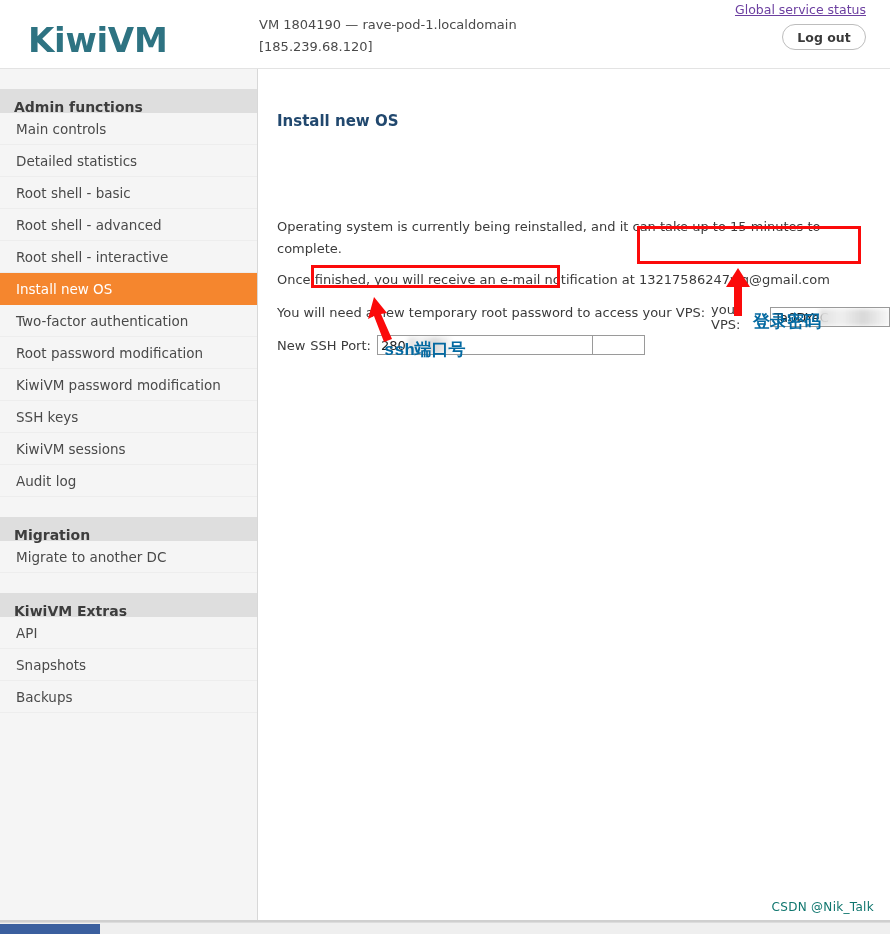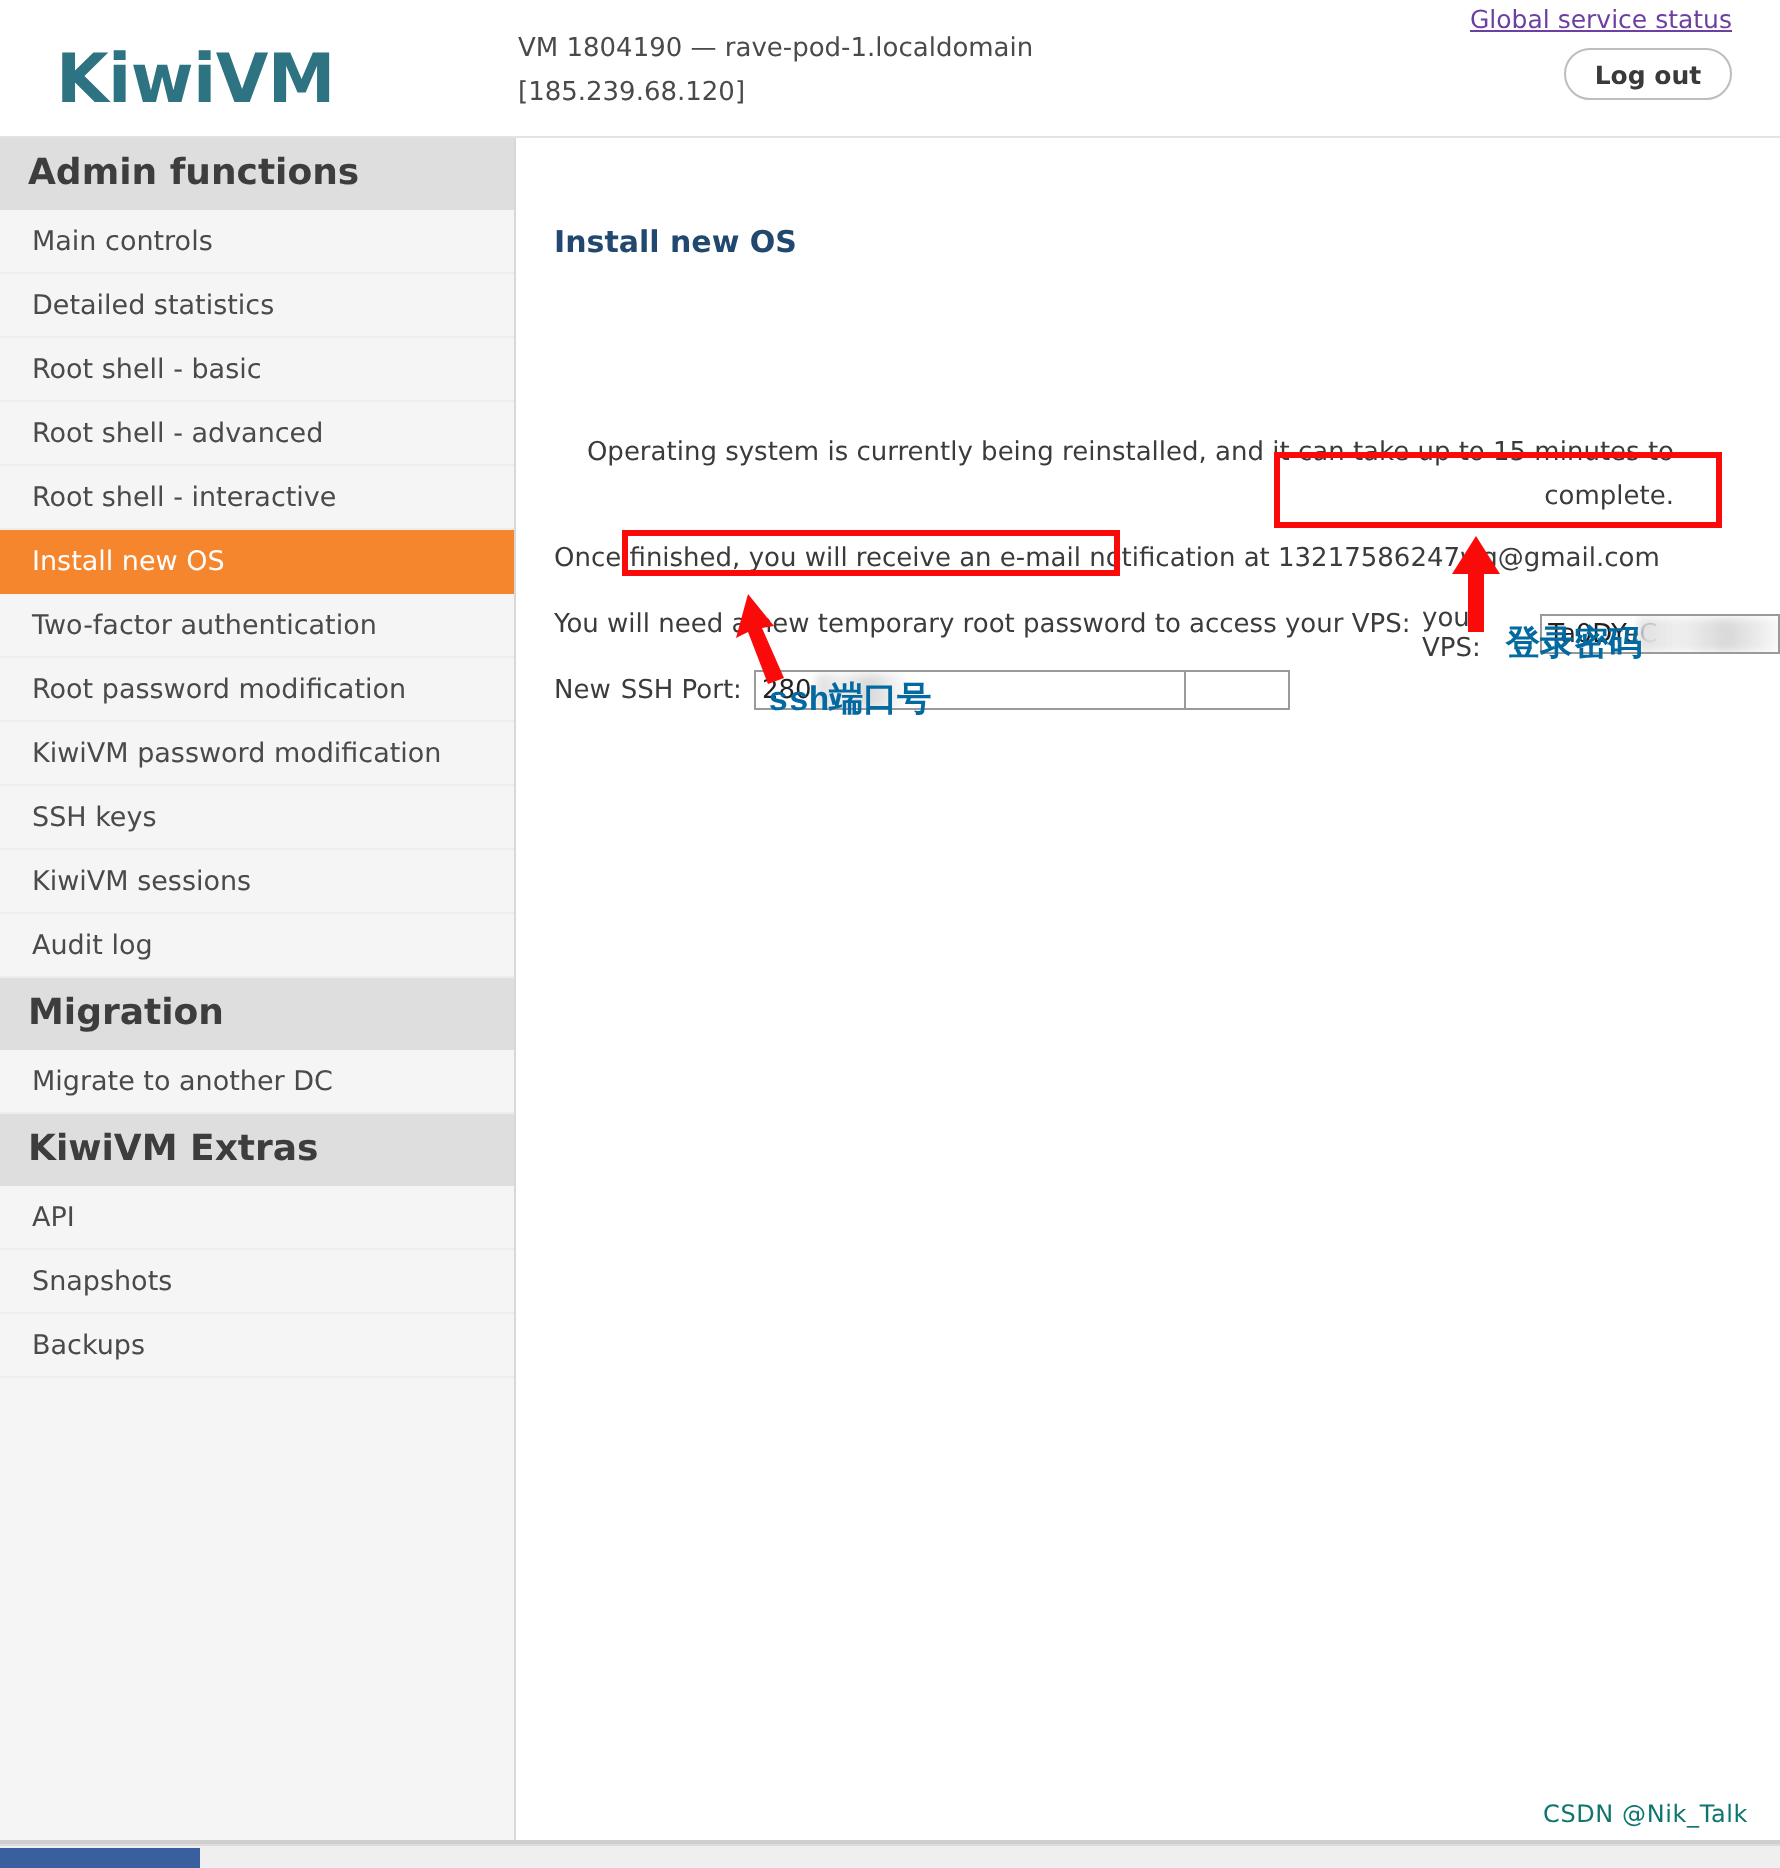--- a/index.html
+++ b/index.html
@@ -70,27 +70,28 @@
   #sidebar {
     position: absolute;
     left: 0; top: 69px;
     width: 258px;
     height: 851px;
     background: #f5f5f5;
     border-right: 1px solid #d8d8d8;
     box-sizing: border-box;
   }
   .nav-group-title {
-    height: 36px;
+    height: 24px;
     line-height: 36px;
     padding-left: 14px;
     background: #dedede;
     color: #3d3d3d;
-    font-size: 18px;
-    font-weight: bold;
+    font-size: 14px;
+    font-weight: bold;
+    margin-top: 20px;
   }
   .nav-item {
     height: 32px;
     line-height: 32px;
     padding-left: 16px;
     font-size: 13.5px;
     color: #4a4a4a;
     border-bottom: 1px solid #ededed;
     cursor: pointer;
     white-space: nowrap;
@@ -118,21 +119,21 @@
     color: #21486e;
   }
   .para {
     position: absolute;
     left: 18px;
     font-size: 13px;
     color: #3b3b3b;
     line-height: 22px;
     width: 560px;
   }
-  #para-1 { top: 147px; text-align: right; }
+  #para-1 { top: 147px; }
   #para-2 { top: 200px; }
   #para-3 { top: 233px; }
 
   
   #ssh-row {
     position: absolute;
     left: 18px; top: 265px;
     height: 22px;
     display: flex;
     align-items: center;

